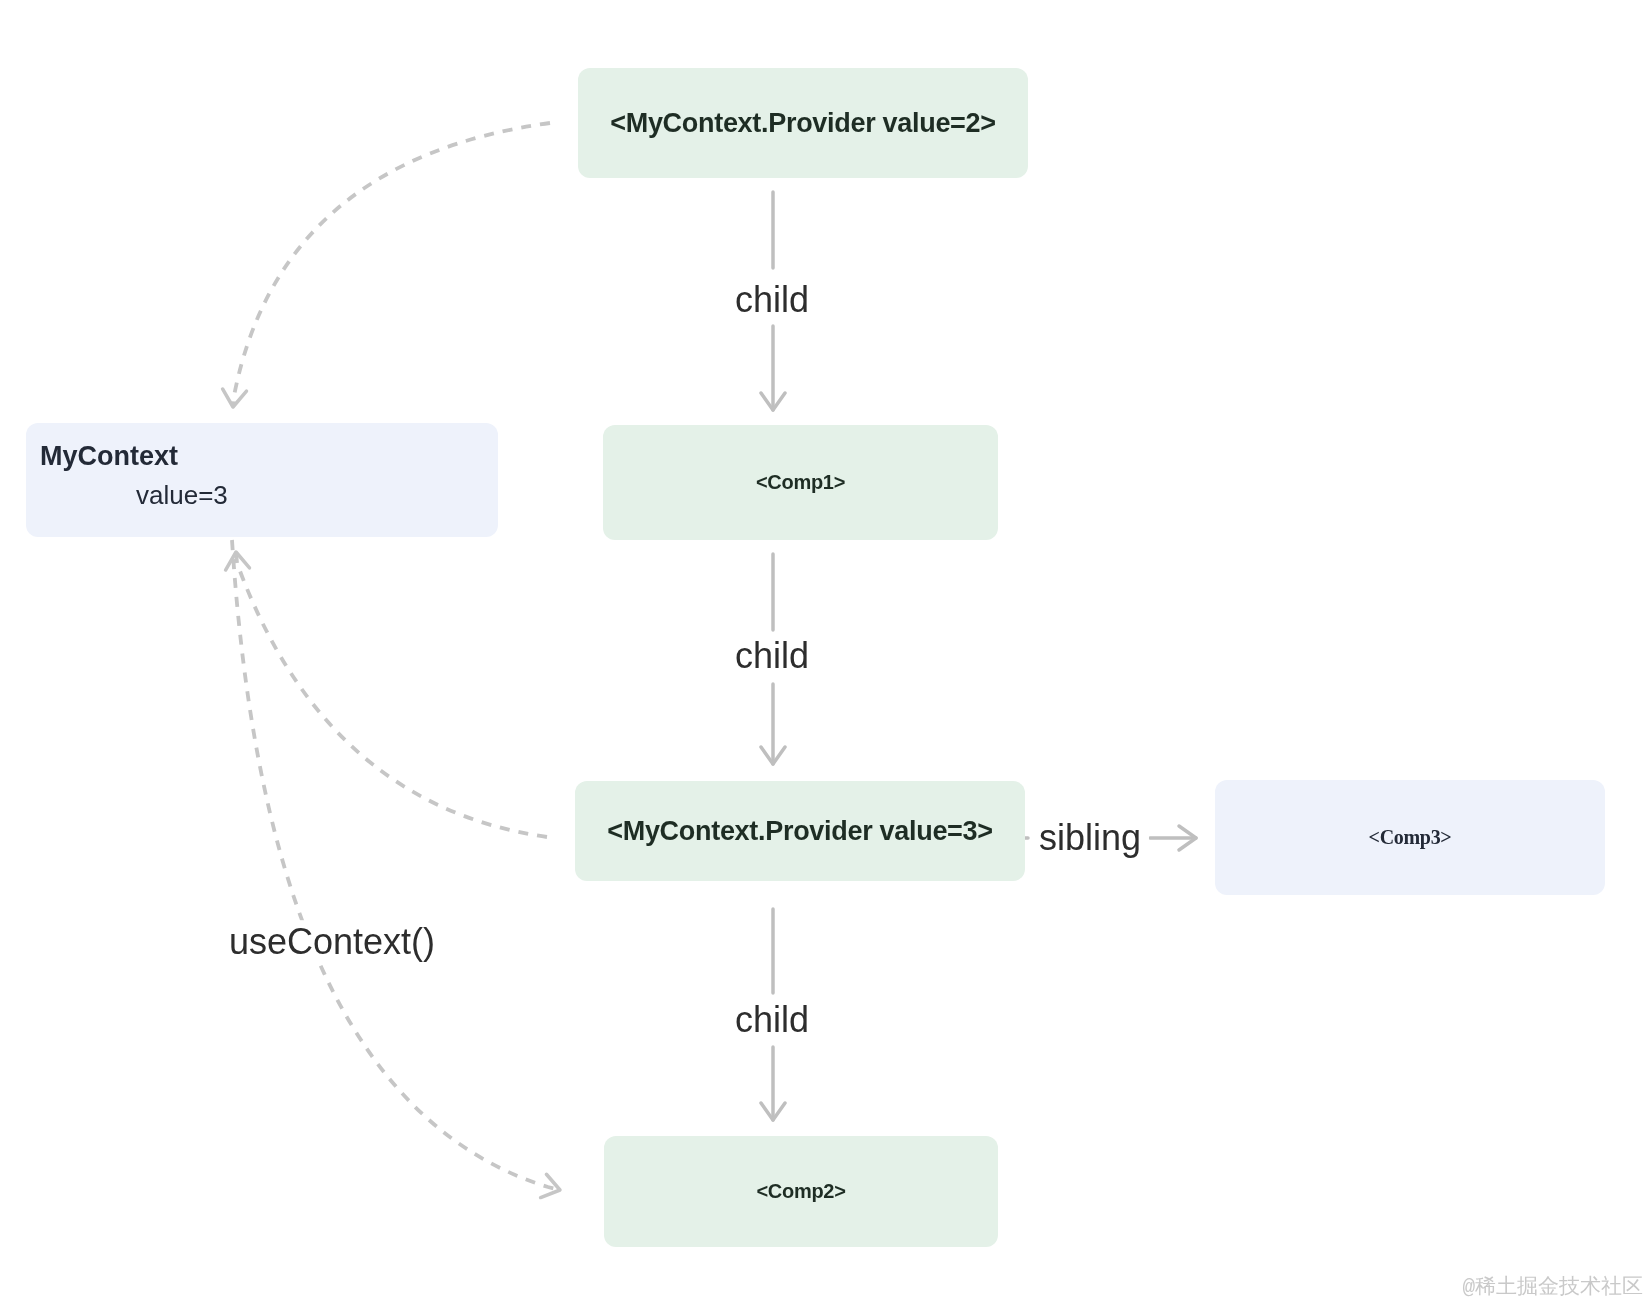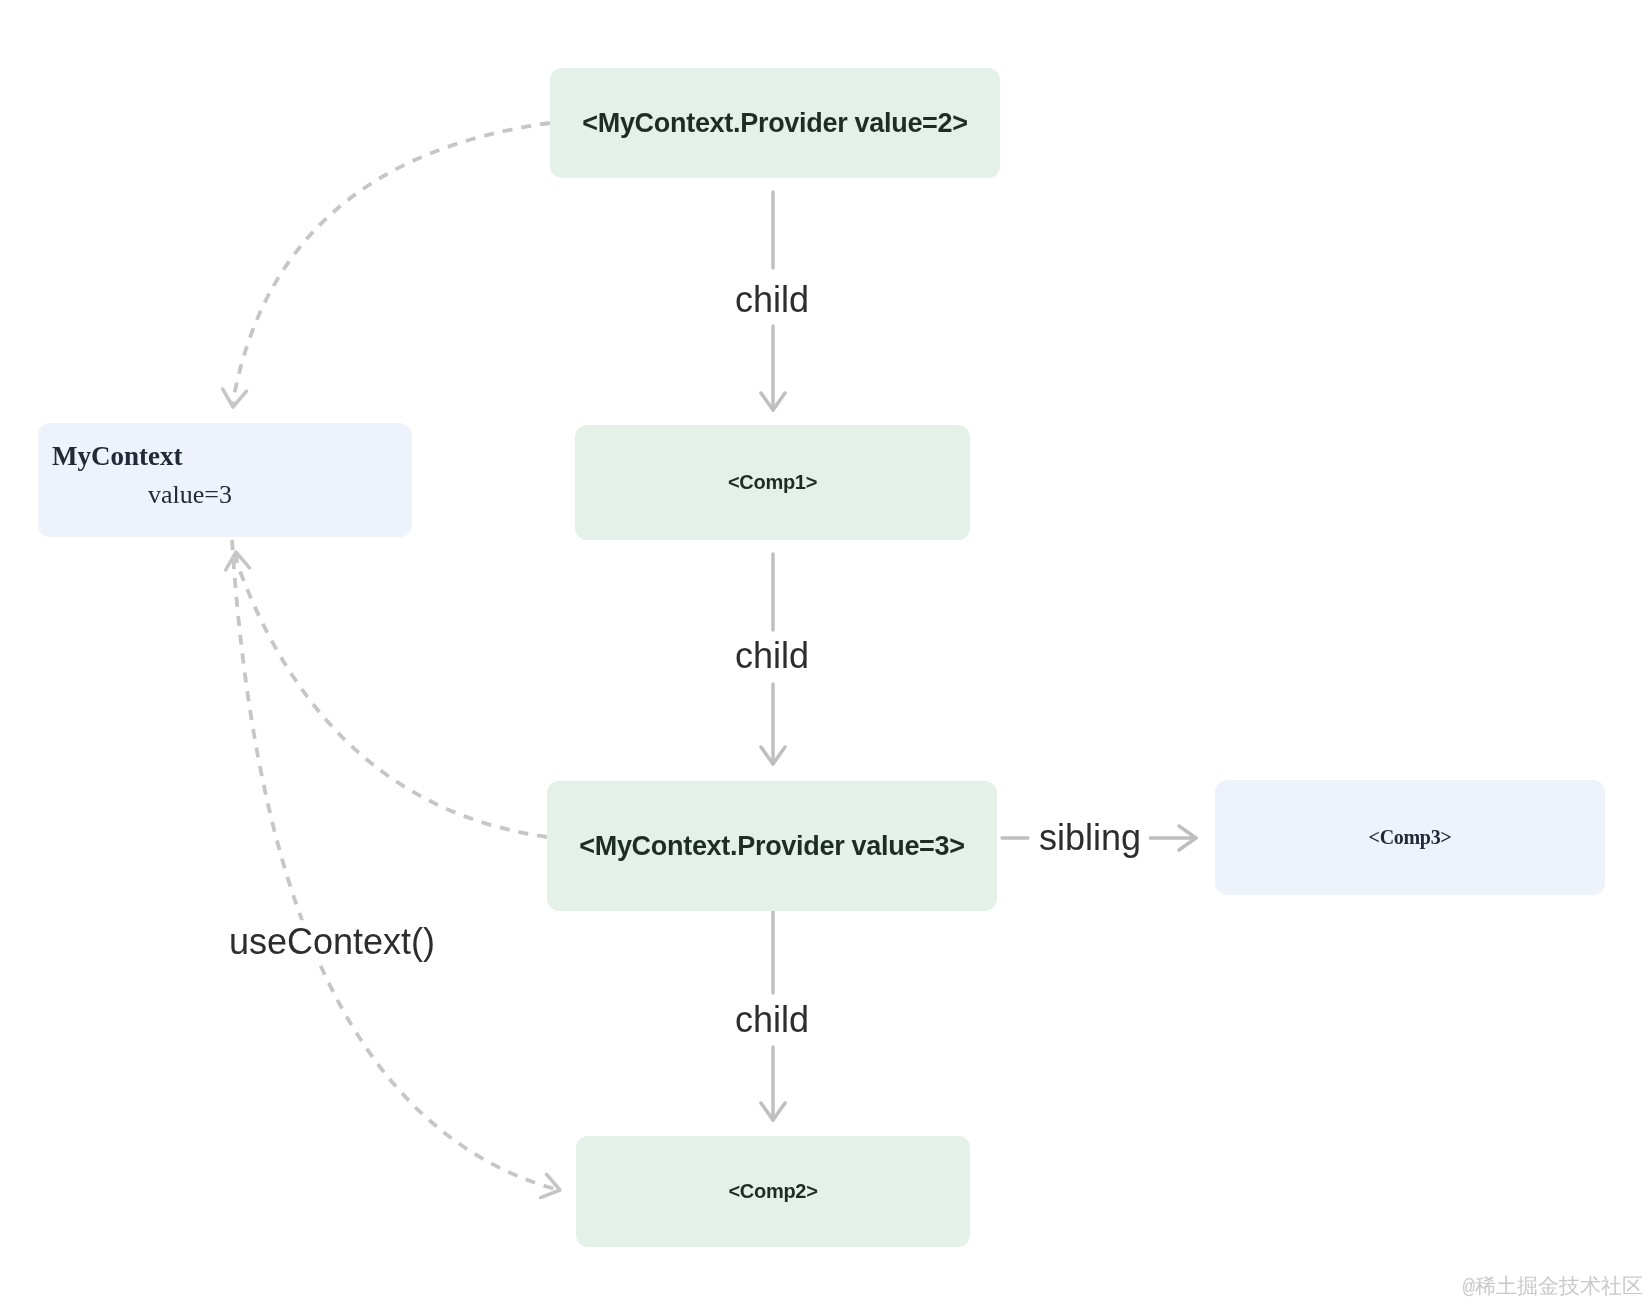--- a/index.html
+++ b/index.html
@@ -14,21 +14,21 @@
     font-family:"Liberation Sans", sans-serif; overflow:hidden;
   }
   .edges{position:absolute; left:0; top:0; width:1652px; height:1304px;}
   .edge-solid{fill:none; stroke:var(--arrow); stroke-width:3.5; stroke-linecap:round;}
   .edge-dashed{fill:none; stroke:var(--dashed); stroke-width:3.8; stroke-dasharray:10 9; stroke-linecap:butt;}
   .chev{fill:none; stroke-width:3.5; stroke-linecap:round; stroke-linejoin:round;}
   .node{
     position:absolute; display:flex; align-items:center; justify-content:center;
     border-radius:12px; box-sizing:border-box;
   }
-  .node.green{background:var(--green-fill); color:var(--green-text);}
+  .node.green{background:var(--green-fill); color:var(--green-text);margin-left:28px;}
   .node.blue{background:var(--blue-fill); color:var(--blue-text);}
   .node .lbl{font-weight:bold; font-size:27px; letter-spacing:-0.3px; white-space:nowrap;}
   .node .lbl.big{font-size:20px;}
   .node.mycontext{display:block; padding:18px 0 0 14px;}
   .mc-title{font-weight:bold; font-size:27px; color:var(--blue-text);}
   .mc-value{font-size:26px; color:var(--blue-text); padding-left:96px; margin-top:8px;}
   .edge-label{
     position:absolute; transform:translate(-50%,-50%);
     font-size:36px; color:var(--label); background:#ffffff; padding:2px 8px;
     white-space:nowrap; line-height:1.1;
@@ -73,26 +73,26 @@
   </svg>
 
   <div class="node green" style="left:550px; top:68px; width:450px; height:110px;">
     <span class="lbl">&lt;MyContext.Provider value=2&gt;</span>
   </div>
 
   <div class="node green" style="left:575px; top:425px; width:395px; height:115px;">
     <span class="lbl big">&lt;Comp1&gt;</span>
   </div>
 
-  <div class="node blue mycontext" style="left:38px; top:423px; width:374px; height:114px;font-family:Liberation Serif, serif;">
+  <div class="node blue mycontext" style="left:26px; top:423px; width:472px; height:114px;">
     <div class="mc-title">MyContext</div>
     <div class="mc-value">value=3</div>
   </div>
 
-  <div class="node green" style="left:547px; top:781px; width:450px; height:130px;">
+  <div class="node green" style="left:547px; top:781px; width:450px; height:100px;">
     <span class="lbl">&lt;MyContext.Provider value=3&gt;</span>
   </div>
 
   <div class="node blue" style="left:1215px; top:780px; width:390px; height:115px;font-family:Liberation Serif, serif;">
     <span class="lbl big">&lt;Comp3&gt;</span>
   </div>
 
   <div class="node green" style="left:576px; top:1136px; width:394px; height:111px;">
     <span class="lbl big">&lt;Comp2&gt;</span>
   </div>

